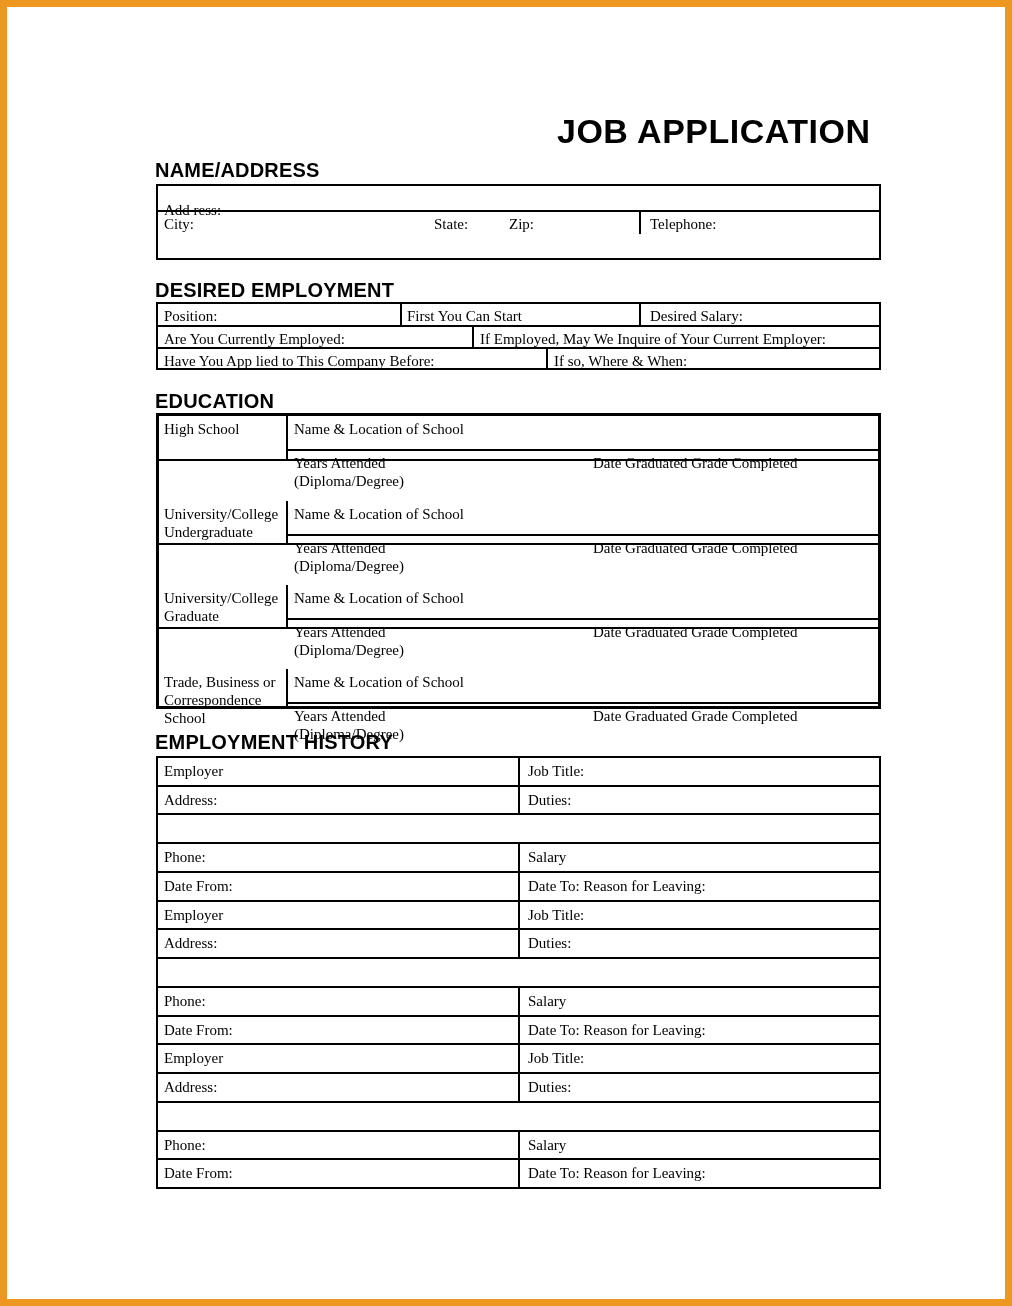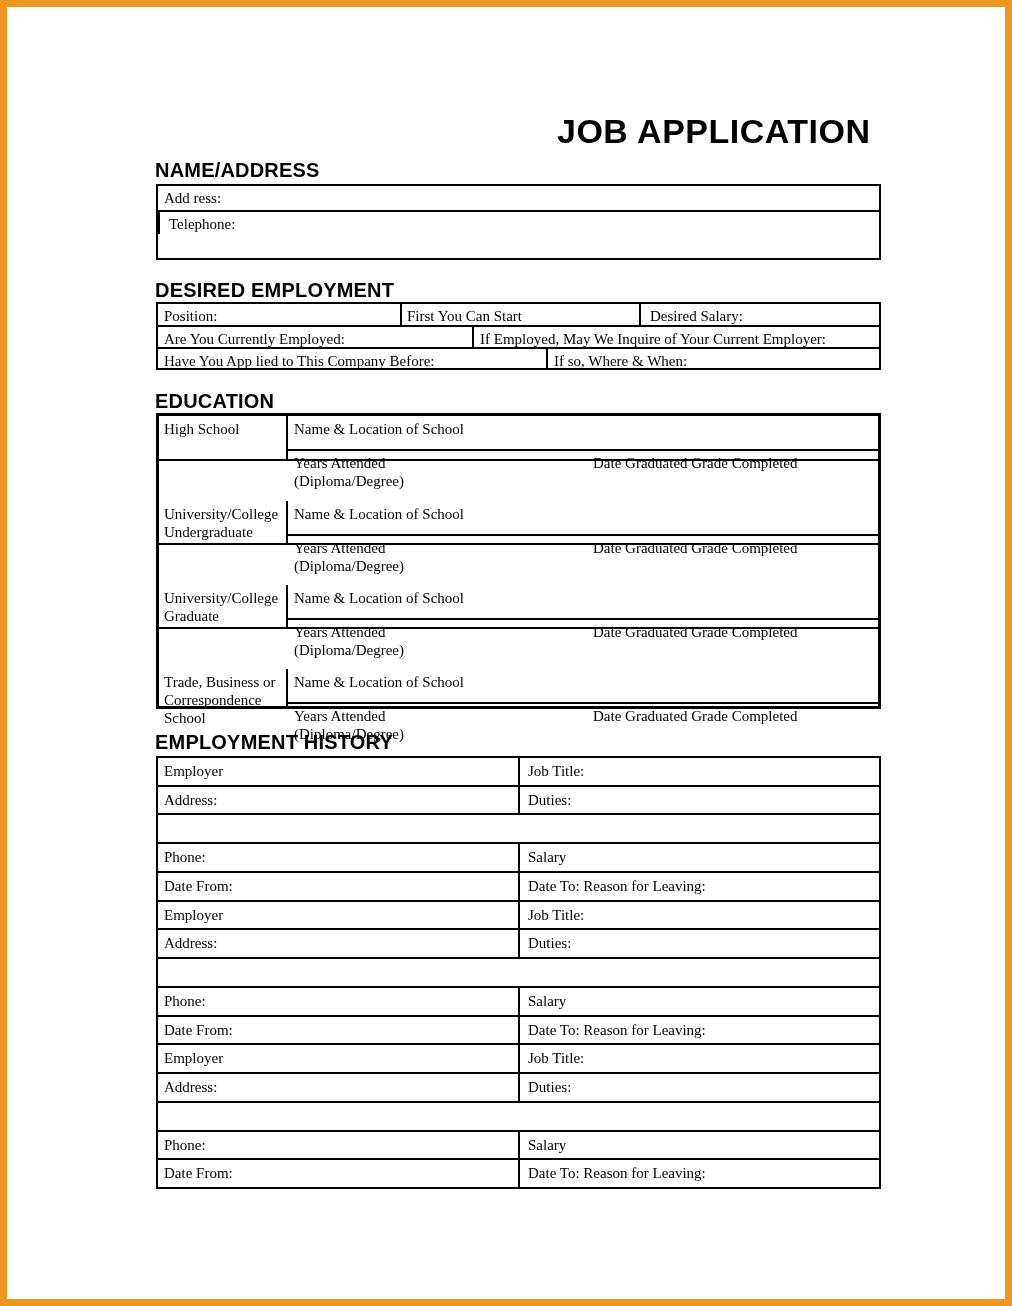--- a/index.html
+++ b/index.html
@@ -37,26 +37,31 @@
 <body>
 
 <div class="page">
   <div class="frame"></div>
 
   <div class="title">JOB APPLICATION</div>
 
   <div class="sec-h" style="left:155px; top:159px;">NAME/ADDRESS</div>
 
   <div class="tbl" style="left:156px; top:184px; width:725px; height:76px;">
-    <div class="row" style="height:24px;">
+    <div class="row" style="height:24px;align-items:center;">
       <div class="cell grow">
         <span class="lbl">Add ress:</span>
       </div>
     </div>
     <div class="row" style="height:24px;">
+      <div class="cell" style="width:481px;">
+        <span class="lbl">City:</span>
+        <span class="lbl" style="left:276px;">State:</span>
+        <span class="lbl" style="left:351px;">Zip:</span>
+      </div>
       <div class="cell vline grow">
         <span class="lbl" style="left:9px;">Telephone:</span>
       </div>
     </div>
   </div>
 
   <div class="sec-h" style="left:155px; top:279px;">DESIRED EMPLOYMENT</div>
 
   <div class="tbl" style="left:156px; top:302px; width:725px; height:68px;">
     <div class="row" style="height:22px;">

